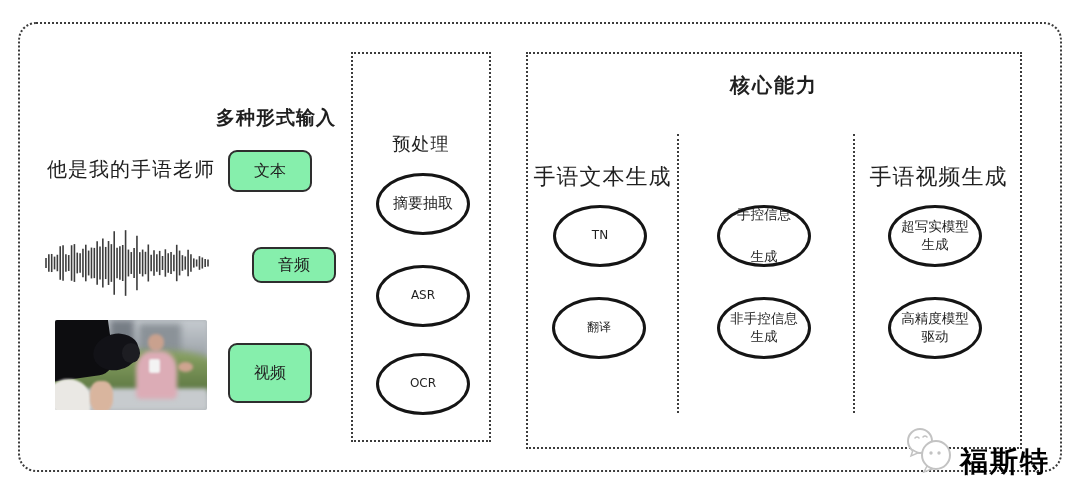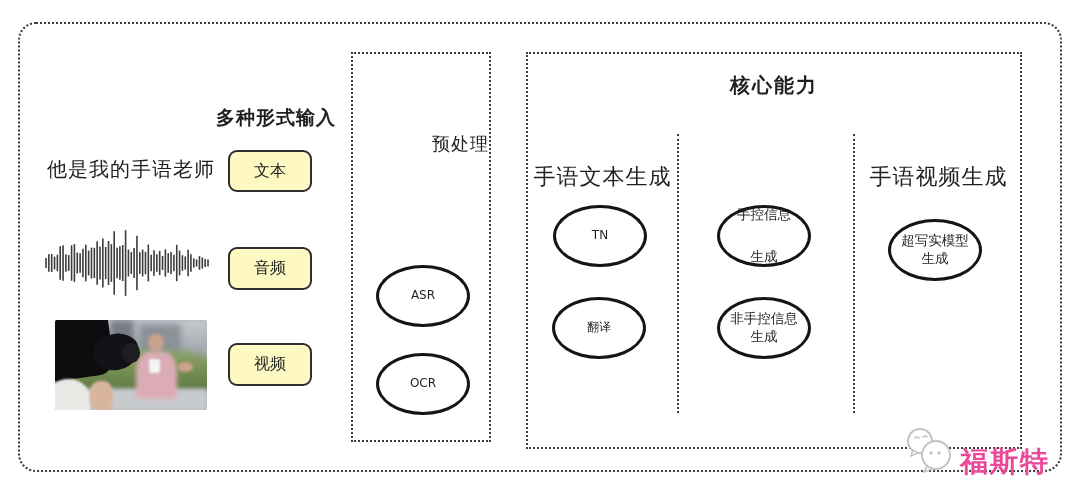--- a/index.html
+++ b/index.html
@@ -9,26 +9,26 @@
   }
   .outer-border{
     position:absolute;left:18px;top:22px;width:1044px;height:450px;
     border:2px dotted #3c3c3c;border-radius:18px;box-sizing:border-box;
   }
   
   .input-heading{position:absolute;left:216px;top:105px;width:130px;font-size:19px;font-weight:600;letter-spacing:1px;}
   .sample-text{position:absolute;left:47px;top:156px;font-size:20px;letter-spacing:1px;}
   .io-box{
     position:absolute;left:228px;width:84px;height:42px;box-sizing:border-box;
-    border:2px solid #2e2e2e;border-radius:9px;background:#fef9c3;
+    border:2px solid #2e2e2e;border-radius:9px;background:#86efac;
     display:flex;align-items:center;justify-content:center;font-size:16px;
   }
   .io-text{top:150px;}
-  .io-audio{top:247px;height:43px;}
-  .io-video{top:343px;height:43px;}
+  .io-audio{top:247px;height:36px;margin-left:24px;}
+  .io-video{top:343px;height:60px;}
   .waveform{position:absolute;left:44px;top:228px;}
   
   .photo{position:absolute;left:55px;top:320px;width:152px;height:90px;overflow:hidden;border-radius:2px;background:#aeb4b8;}
   .photo div{position:absolute;}
   .ph-sky{left:0;top:0;right:0;height:42%;background:linear-gradient(#c6cbd0,#9aa1a7);filter:blur(2px);}
   .ph-b1{left:36%;top:0;width:16%;height:44%;background:#767d85;filter:blur(3px);}
   .ph-b2{left:55%;top:4%;width:28%;height:36%;background:#8b9298;filter:blur(3px);}
   .ph-bush{left:-5%;right:-5%;top:33%;height:46%;background:linear-gradient(#8ca465,#5d7842);filter:blur(3px);border-radius:45% 35% 0 0;}
   .ph-ground{left:0;right:0;bottom:0;height:23%;background:#c7cbce;filter:blur(2px);}
   .ph-head{left:61%;top:16%;width:11%;height:18%;background:#c9a18e;border-radius:50%;filter:blur(1.5px);}
@@ -40,42 +40,42 @@
   .ph-lens2{left:44%;top:26%;width:12%;height:22%;background:#1d1d22;border-radius:50%;}
   .ph-shirt{left:-5%;bottom:-8%;width:28%;height:42%;background:#eae8e4;border-radius:50% 50% 0 0;filter:blur(1px);}
   .ph-arm{left:23%;bottom:-2%;width:15%;height:34%;background:#d9b59e;border-radius:40%;filter:blur(1px);}
   
   .group-box{position:absolute;border:2px dotted #3c3c3c;box-sizing:border-box;background:transparent;}
   .scene-box{left:351px;top:52px;width:140px;height:390px;}
   .core-box{left:526px;top:52px;width:496px;height:397px;}
   .group-title{position:absolute;left:0;width:100%;text-align:center;font-weight:700;}
   .scene-title{top:16px;font-size:19px;letter-spacing:1px;}
   .core-title{top:18px;font-size:20px;letter-spacing:2px;}
-  .stage-label{position:absolute;left:0;top:78px;width:100%;text-align:right;font-size:18px;letter-spacing:1px;}
+  .stage-label{position:absolute;left:0;top:78px;width:100%;text-align:center;font-size:18px;letter-spacing:1px;}
   
   .ellipse{
     position:absolute;width:94px;height:62px;box-sizing:border-box;background:#fff;
     border:3px solid #151515;border-radius:50%;
     display:flex;flex-direction:column;align-items:center;justify-content:center;
     text-align:center;line-height:1.3;
   }
   .ellipse .l1,.ellipse .l2{display:block;}
   .fs16{font-size:12px;} .fs15{font-size:15px;} .fs14{font-size:13.5px;}
   .sc-e1{left:23px;top:119px;} .sc-e2{left:23px;top:211px;} .sc-e3{left:23px;top:299px;}
   
   .divider{position:absolute;top:80px;height:279px;width:0;border-left:2px dotted #3c3c3c;}
   .div-1{left:149px;} .div-2{left:325px;}
   .col-header{position:absolute;top:108px;text-align:center;font-size:22px;letter-spacing:1px;}
   .ch-1{left:0;width:149px;} .ch-2{left:149px;width:176px;} .ch-3{left:325px;width:171px;}
   .c1-top{left:25px;top:151px;} .c1-bot{left:24px;top:243px;}
   .c2-top{left:189px;top:151px;gap:24px;} .c2-bot{left:189px;top:243px;}
-  .c3-top{left:360px;top:165px;} .c3-bot{left:360px;top:243px;}
+  .c3-top{left:360px;top:151px;} .c3-bot{left:360px;top:243px;}
   
   .watermark{position:absolute;left:903px;top:419px;display:flex;align-items:center;gap:3px;z-index:5;}
-  .wm-text{font-size:28px;font-weight:700;color:#ec4899;letter-spacing:2px;margin-top:24px;}
+  .wm-text{font-size:28px;font-weight:700;color:#000000;letter-spacing:2px;margin-top:24px;}
 </style>
 </head>
 <body>
 
 <div class="canvas">
 
   <div class="outer-border"></div>
 
   <div class="input-heading">多种形式输入</div>
   <div class="sample-text">他是我的手语老师</div>
@@ -163,20 +163,23 @@
   </div>
   <div class="io-box io-audio">
     <span>音频</span>
   </div>
   <div class="io-box io-video">
     <span>视频</span>
   </div>
 
   <div class="group-box scene-box">
     <div class="stage-label">预处理</div>
+    <div class="ellipse fs15 sc-e1">
+      <span class="l1">摘要抽取</span>
+    </div>
     <div class="ellipse fs16 sc-e2">
       <span class="l1">ASR</span>
     </div>
     <div class="ellipse fs16 sc-e3">
       <span class="l1">OCR</span>
     </div>
   </div>
 
   <div class="group-box core-box">
     <div class="group-title core-title">核心能力</div>
@@ -199,20 +202,24 @@
       <span class="l2">生成</span>
     </div>
     <div class="ellipse fs14 c2-bot">
       <span class="l1">非手控信息</span>
       <span class="l2">生成</span>
     </div>
 
     <div class="ellipse fs14 c3-top">
       <span class="l1">超写实模型</span>
       <span class="l2">生成</span>
+    </div>
+    <div class="ellipse fs14 c3-bot">
+      <span class="l1">高精度模型</span>
+      <span class="l2">驱动</span>
     </div>
   </div>
 
   <div class="watermark">
     <svg width="54" height="50" viewBox="0 0 54 50">
       <g fill="#ffffff" stroke="#c3c3c3" stroke-width="2">
         <circle cx="17" cy="16" r="12"></circle>
         <path d="M10 25 l-2 6 l7 -3 z" stroke-width="1.5"></path>
         <circle cx="33" cy="30" r="14"></circle>
         <path d="M24 41 l-3 6 l8 -3 z" stroke-width="1.5"></path>

